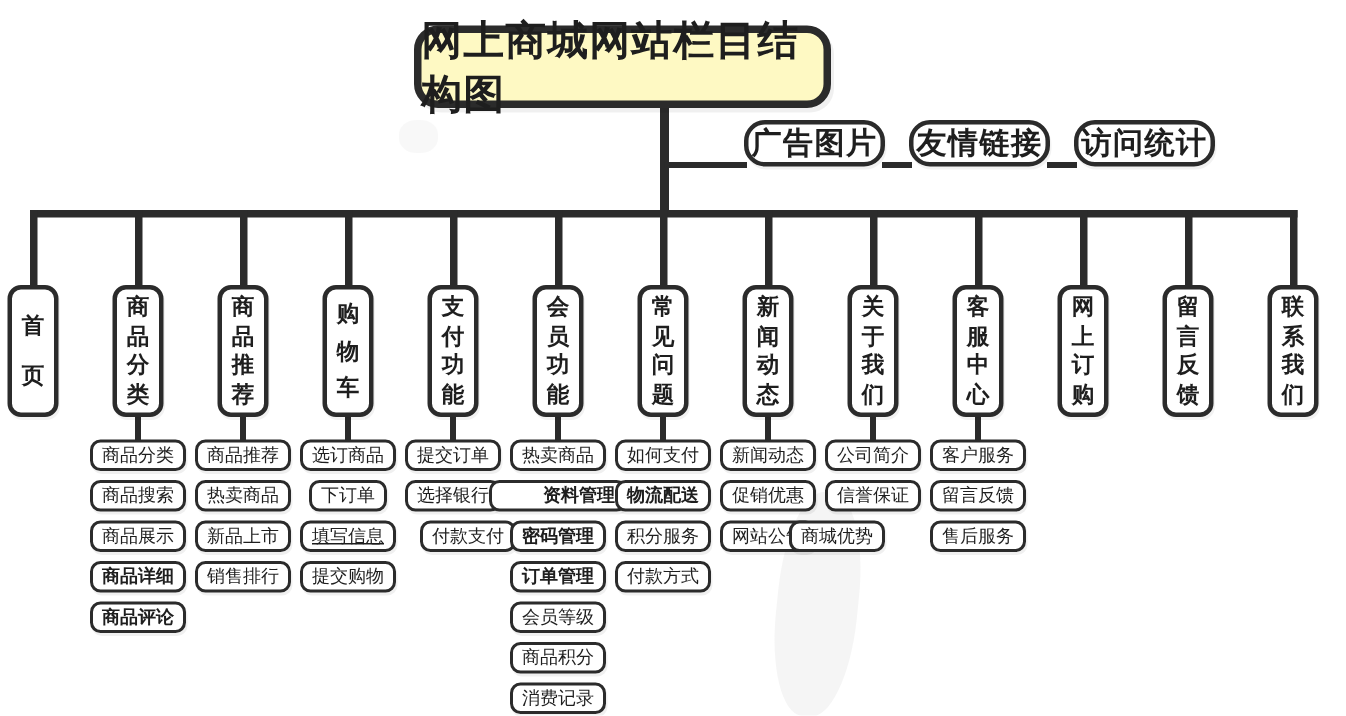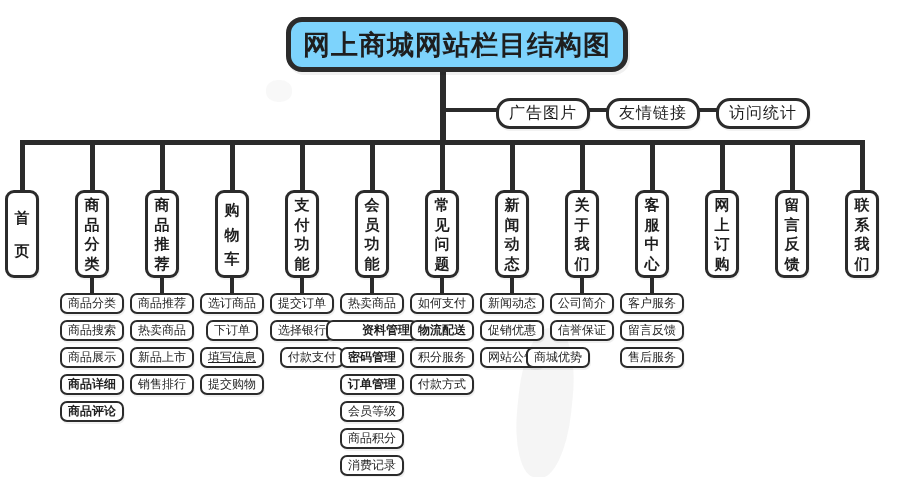--- a/index.html
+++ b/index.html
@@ -8,34 +8,34 @@
     font-family:"Liberation Sans","DejaVu Sans",sans-serif;
     color:#1e1e1e;
   }
   #canvas{position:relative;width:897px;height:477px;background:#fff;}
   :root{
     --line:#2b2b2b;
   }
   .smudge{position:absolute;background:#f1f1f1;opacity:.75;border-radius:45%;}
   
   .title-box{
-    position:absolute;left:286px;top:17px;width:342px;height:55px;
-    border:5px solid var(--line);border-radius:16px;background:#7dd3fc;
+    position:absolute;left:276px;top:17px;width:278px;height:55px;
+    border:5px solid var(--line);border-radius:16px;background:#fef9c3;
     display:flex;align-items:center;justify-content:center;
     font-size:27px;font-weight:bold;letter-spacing:1px;
     box-shadow:2px 3px 0 rgba(0,0,0,.06);
     box-sizing:border-box;z-index:3;
   }
   .line{position:absolute;background:var(--line);z-index:1;}
   
   .chain-box{
-    position:absolute;top:98px;width:94px;height:31px;
+    position:absolute;top:80px;width:94px;height:31px;
     border:3px solid var(--line);border-radius:14px;background:#fff;
     display:flex;align-items:center;justify-content:center;
-    font-size:16px;font-weight:normal;letter-spacing:1px;
+    font-size:20px;font-weight:bold;letter-spacing:1px;
     box-sizing:border-box;z-index:3;box-shadow:1px 2px 0 rgba(0,0,0,.05);
   }
   
   .col-box{
     position:absolute;border:3px solid var(--line);border-radius:9px;background:#fff;
     display:flex;flex-direction:column;align-items:center;justify-content:space-evenly;
     font-size:15px;font-weight:bold;box-sizing:border-box;z-index:3;
     box-shadow:1px 2px 0 rgba(0,0,0,.05);
   }
   .col-box span{display:block;line-height:1;}

